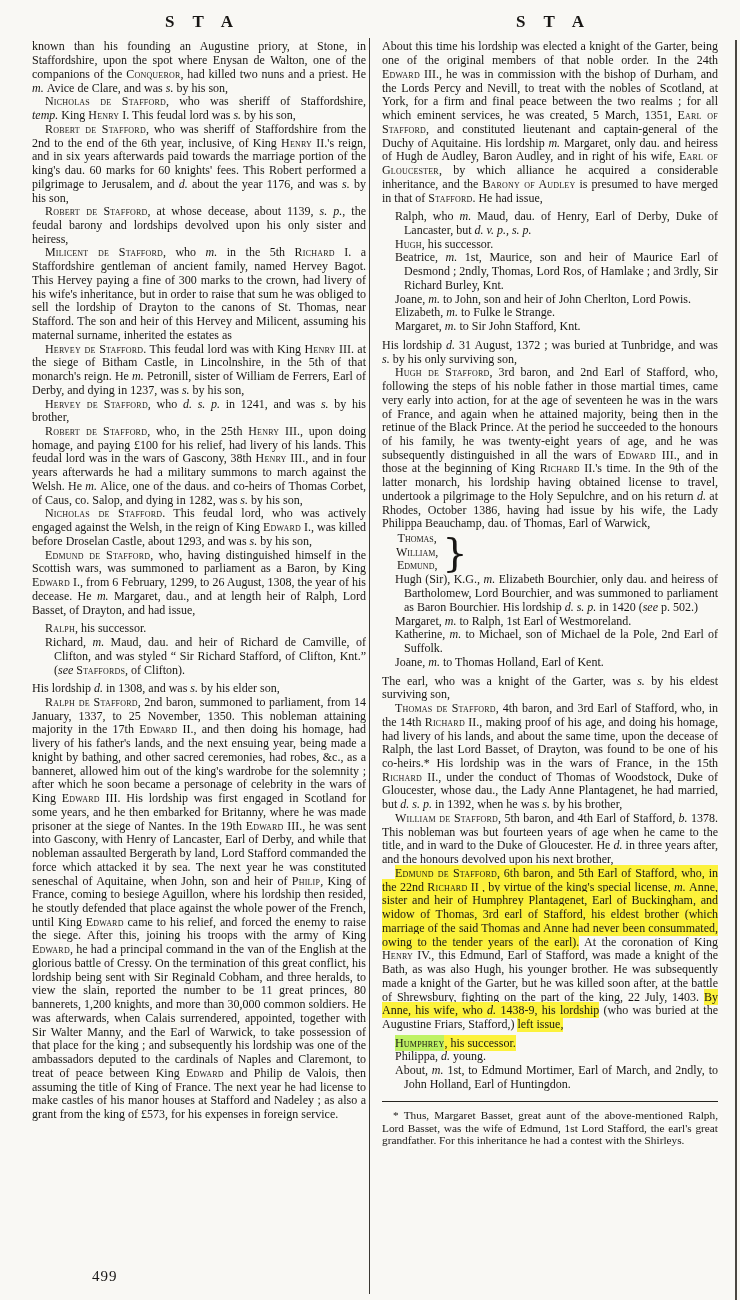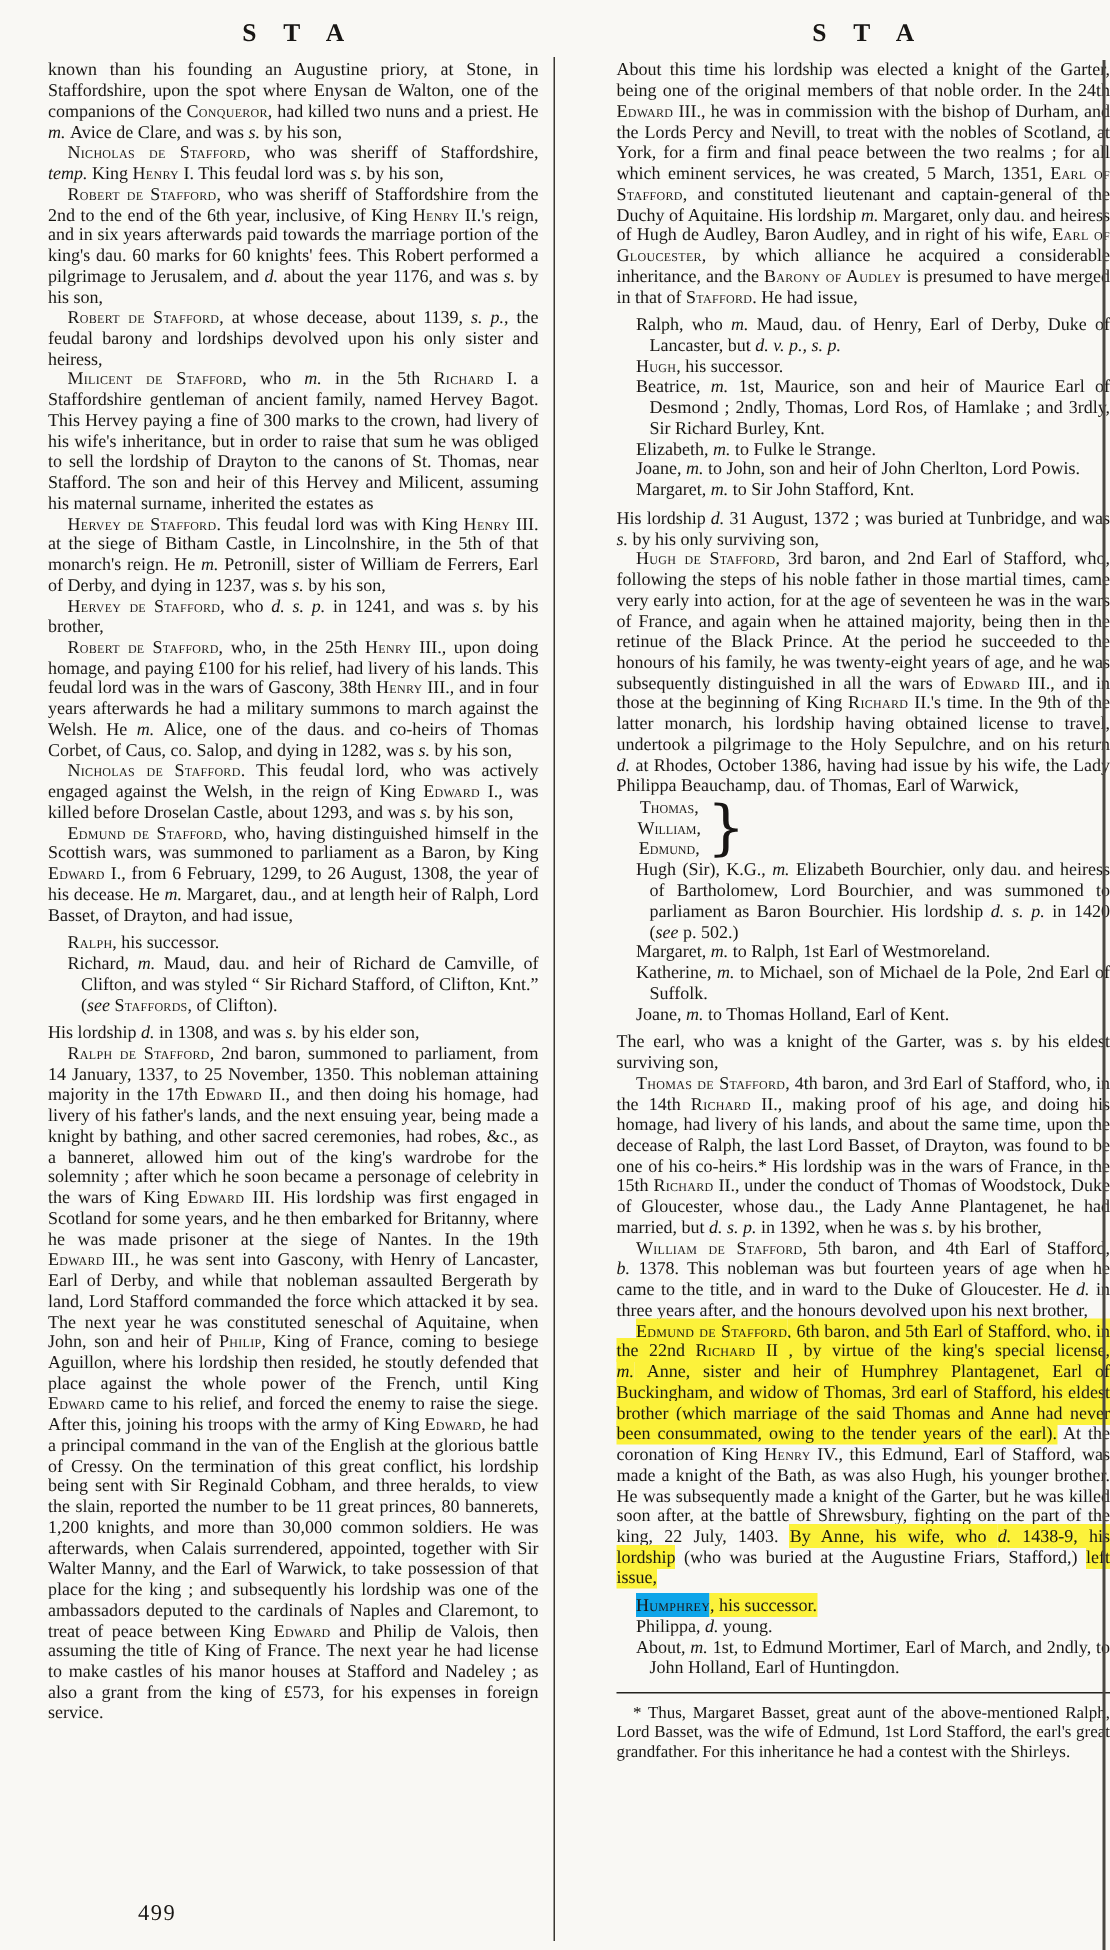--- a/index.html
+++ b/index.html
@@ -2,21 +2,21 @@
 <html><head>
 <meta charset="utf-8">
 <style>
   html,body{margin:0;padding:0;}
   body{
     width:740px;height:1300px;overflow:hidden;position:relative;
     background:#f9f8f4;color:#181614;
     font-family:"Liberation Serif","DejaVu Serif",serif;
   }
   .page{position:relative;width:740px;height:1300px;}
-  .columns{display:flex;gap:36px;}
+  .columns{display:flex;}
   .col{width:334px;font-size:12px;line-height:1.145;text-align:justify;}
   .col-left{margin-left:32px;}
   .col-right{margin-left:16px;width:336px;}
   .col-header{
     text-align:center;font-weight:bold;font-size:17px;
     letter-spacing:7px;margin:12px 0 9px 0;text-indent:7px;
   }
   .par{margin:0;}
   .ind{text-indent:13px;}
   .flush{text-indent:0;}
@@ -60,42 +60,42 @@
           <p class="par ind"><span class="sc">Ralph de Stafford</span><span>, 2nd baron, summoned to parliament, from 14 January, 1337, to 25 November, 1350.  This nobleman attaining majority in the 17th </span><span class="sc">Edward</span><span>&nbsp;II., and then doing his homage, had livery of his father's lands, and the next ensuing year, being made a knight by bathing, and other sacred ceremonies, had robes, &amp;c., as a banneret, allowed him out of the king's wardrobe for the solemnity ; after which he soon became a personage of celebrity in the wars of King </span><span class="sc">Edward</span><span>&nbsp;III.  His lordship was first engaged in Scotland for some years, and he then embarked for Britanny, where he was made prisoner at the siege of Nantes.  In the 19th </span><span class="sc">Edward</span><span>&nbsp;III., he was sent into Gascony, with Henry of Lancaster, Earl of Derby, and while that nobleman assaulted Bergerath by land, Lord Stafford commanded the force which attacked it by sea.  The next year he was constituted seneschal of Aquitaine, when John, son and heir of </span><span class="sc">Philip</span><span>, King of France, coming to besiege Aguillon, where his lordship then resided, he stoutly defended that place against the whole power of the French, until King </span><span class="sc">Edward</span><span>&nbsp;came to his relief, and forced the enemy to raise the siege.  After this, joining his troops with the army of King </span><span class="sc">Edward</span><span>, he had a principal command in the van of the English at the glorious battle of Cressy.  On the termination of this great conflict, his lordship being sent with Sir Reginald Cobham, and three heralds, to view the slain, reported the number to be 11 great princes, 80 bannerets, 1,200 knights, and more than 30,000 common soldiers.  He was afterwards, when Calais surrendered, appointed, together with Sir Walter Manny, and the Earl of Warwick, to take possession of that place for the king ; and subsequently his lordship was one of the ambassadors deputed to the cardinals of Naples and Claremont, to treat of peace between King </span><span class="sc">Edward</span><span>&nbsp;and Philip de Valois, then assuming the title of King of France.  The next year he had license to make castles of his manor houses at Stafford and Nadeley ; as also a grant from the king of £573, for his expenses in foreign service.</span></p>
         </div>
     </div>
     <div class="col col-right">
       <div class="col-header">S T A</div>
       <div id="mount-right">
           <p class="par flush"><span>About this time his lordship was elected a knight of the Garter, being one of the original members of that noble order.  In the 24th </span><span class="sc">Edward</span><span>&nbsp;III., he was in commission with the bishop of Durham, and the Lords Percy and Nevill, to treat with the nobles of Scotland, at York, for a firm and final peace between the two realms ; for all which eminent services, he was created, 5 March, 1351, </span><span class="sc">Earl of Stafford</span><span>, and constituted lieutenant and captain-general of the Duchy of Aquitaine.  His lordship </span><span class="it">m.</span><span>&nbsp;Margaret, only dau. and heiress of Hugh de Audley, Baron Audley, and in right of his wife, </span><span class="sc">Earl of Gloucester</span><span>, by which alliance he acquired a considerable inheritance, and the </span><span class="sc">Barony of Audley</span><span>&nbsp;is presumed to have merged in that of </span><span class="sc">Stafford</span><span>.  He had issue,</span></p>
           <p class="par item gap"><span>Ralph, who </span><span class="it">m.</span><span>&nbsp;Maud, dau. of Henry, Earl of Derby, Duke of Lancaster, but </span><span class="it">d. v. p., s. p.</span></p>
           <p class="par item"><span class="sc">Hugh</span><span>, his successor.</span></p>
           <p class="par item"><span>Beatrice, </span><span class="it">m.</span><span>&nbsp;1st, Maurice, son and heir of Maurice Earl of Desmond ; 2ndly, Thomas, Lord Ros, of Hamlake ; and 3rdly, Sir Richard Burley, Knt.</span></p>
+          <p class="par item"><span>Joane, </span><span class="it">m.</span><span>&nbsp;to John, son and heir of John Cherlton, Lord Powis.</span></p>
           <p class="par item"><span>Elizabeth, </span><span class="it">m.</span><span>&nbsp;to Fulke le Strange.</span></p>
-          <p class="par item"><span>Joane, </span><span class="it">m.</span><span>&nbsp;to John, son and heir of John Cherlton, Lord Powis.</span></p>
           <p class="par item"><span>Margaret, </span><span class="it">m.</span><span>&nbsp;to Sir John Stafford, Knt.</span></p>
           <p class="par flush gap"><span>His lordship </span><span class="it">d.</span><span>&nbsp;31 August, 1372 ; was buried at Tunbridge, and was </span><span class="it">s.</span><span>&nbsp;by his only surviving son,</span></p>
           <p class="par ind"><span class="sc">Hugh de Stafford</span><span>, 3rd baron, and 2nd Earl of Stafford, who, following the steps of his noble father in those martial times, came very early into action, for at the age of seventeen he was in the wars of France, and again when he attained majority, being then in the retinue of the Black Prince.  At the period he succeeded to the honours of his family, he was twenty-eight years of age, and he was subsequently distinguished in all the wars of </span><span class="sc">Edward</span><span>&nbsp;III., and in those at the beginning of King </span><span class="sc">Richard</span><span>&nbsp;II.'s time.  In the 9th of the latter monarch, his lordship having obtained license to travel, undertook a pilgrimage to the Holy Sepulchre, and on his return </span><span class="it">d.</span><span>&nbsp;at Rhodes, October 1386, having had issue by his wife, the Lady Philippa Beauchamp, dau. of Thomas, Earl of Warwick,</span></p>
           <div class="par brace">
             <div class="names">
               <div>Thomas,</div>
               <div>William,</div>
               <div>Edmund,</div>
             </div>
             <div class="glyph">}</div>
           </div>
           <p class="par item"><span>Hugh (Sir), K.G., </span><span class="it">m.</span><span>&nbsp;Elizabeth Bourchier, only dau. and heiress of Bartholomew, Lord Bourchier, and was summoned to parliament as Baron Bourchier.  His lordship </span><span class="it">d. s. p.</span><span>&nbsp;in 1420 (</span><span class="it">see</span><span>&nbsp;p. 502.)</span></p>
           <p class="par item"><span>Margaret, </span><span class="it">m.</span><span>&nbsp;to Ralph, 1st Earl of Westmoreland.</span></p>
           <p class="par item"><span>Katherine, </span><span class="it">m.</span><span>&nbsp;to Michael, son of Michael de la Pole, 2nd Earl of Suffolk.</span></p>
           <p class="par item"><span>Joane, </span><span class="it">m.</span><span>&nbsp;to Thomas Holland, Earl of Kent.</span></p>
           <p class="par flush gap"><span>The earl, who was a knight of the Garter, was </span><span class="it">s.</span><span>&nbsp;by his eldest surviving son,</span></p>
           <p class="par ind"><span class="sc">Thomas de Stafford</span><span>, 4th baron, and 3rd Earl of Stafford, who, in the 14th </span><span class="sc">Richard</span><span>&nbsp;II., making proof of his age, and doing his homage, had livery of his lands, and about the same time, upon the decease of Ralph, the last Lord Basset, of Drayton, was found to be one of his co-heirs.*  His lordship was in the wars of France, in the 15th </span><span class="sc">Richard</span><span>&nbsp;II., under the conduct of Thomas of Woodstock, Duke of Gloucester, whose dau., the Lady Anne Plantagenet, he had married, but </span><span class="it">d. s. p.</span><span>&nbsp;in 1392, when he was </span><span class="it">s.</span><span>&nbsp;by his brother,</span></p>
           <p class="par ind"><span class="sc">William de Stafford</span><span>, 5th baron, and 4th Earl of Stafford, </span><span class="it">b.</span><span>&nbsp;1378.  This nobleman was but fourteen years of age when he came to the title, and in ward to the Duke of Gloucester.  He </span><span class="it">d.</span><span>&nbsp;in three years after, and the honours devolved upon his next brother,</span></p>
           <p class="par ind"><span class="sc hl" style="background-color: rgb(252, 242, 59);">Edmund de Stafford</span><span class="hl" style="background-color: rgb(252, 242, 59);">, 6th baron, and 5th Earl of Stafford, who, in the 22nd </span><span class="sc hl" style="background-color: rgb(252, 242, 59);">Richard</span><span class="hl" style="background-color: rgb(252, 242, 59);">&nbsp;II , by virtue of the king's special license, </span><span class="it hl" style="background-color: rgb(252, 242, 59);">m.</span><span class="hl" style="background-color: rgb(252, 242, 59);">&nbsp;Anne, sister and heir of Humphrey Plantagenet, Earl of Buckingham, and widow of Thomas, 3rd earl of Stafford, his eldest brother (which marriage of the said Thomas and Anne had never been consummated, owing to the tender years of the earl).</span><span>  At the coronation of King </span><span class="sc">Henry</span><span>&nbsp;IV., this Edmund, Earl of Stafford, was made a knight of the Bath, as was also Hugh, his younger brother.  He was subsequently made a knight of the Garter, but he was killed soon after, at the battle of Shrewsbury, fighting on the part of the king, 22 July, 1403.  </span><span class="hl" style="background-color: rgb(252, 242, 59);">By Anne, his wife, who </span><span class="it hl" style="background-color: rgb(252, 242, 59);">d.</span><span class="hl" style="background-color: rgb(252, 242, 59);">&nbsp;1438-9, his lordship</span><span>&nbsp;(who was buried at the Augustine Friars, Stafford,) </span><span class="hl" style="background-color: rgb(252, 242, 59);">left issue,</span></p>
-          <p class="par item gap"><span class="sc hl" style="background-color: #0ea5e9;">Humphrey</span><span class="hl" style="background-color: rgb(252, 242, 59);">, his successor.</span></p>
+          <p class="par item gap"><span class="sc hl" style="background-color: #bef264;">Humphrey</span><span class="hl" style="background-color: rgb(252, 242, 59);">, his successor.</span></p>
           <p class="par item"><span>Philippa, </span><span class="it">d.</span><span>&nbsp;young.</span></p>
           <p class="par item"><span>About, </span><span class="it">m.</span><span>&nbsp;1st, to Edmund Mortimer, Earl of March, and 2ndly, to John Holland, Earl of Huntingdon.</span></p>
           <div class="rule"></div>
           <p class="par foot"><span>*  Thus, Margaret Basset, great aunt of the above-mentioned Ralph, Lord Basset, was the wife of Edmund, 1st Lord Stafford, the earl's great grandfather.  For this inheritance he had a contest with the Shirleys.</span></p>
         </div>
     </div>
   </div>
   <div class="divider"></div>
   <div class="edge-line"></div>
   <div class="page-number">499</div>

